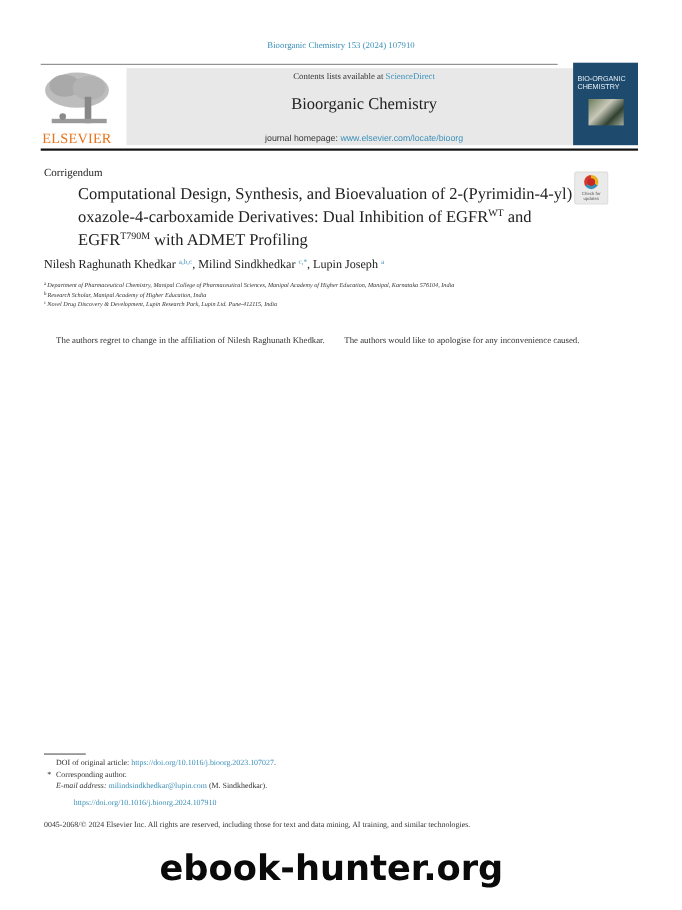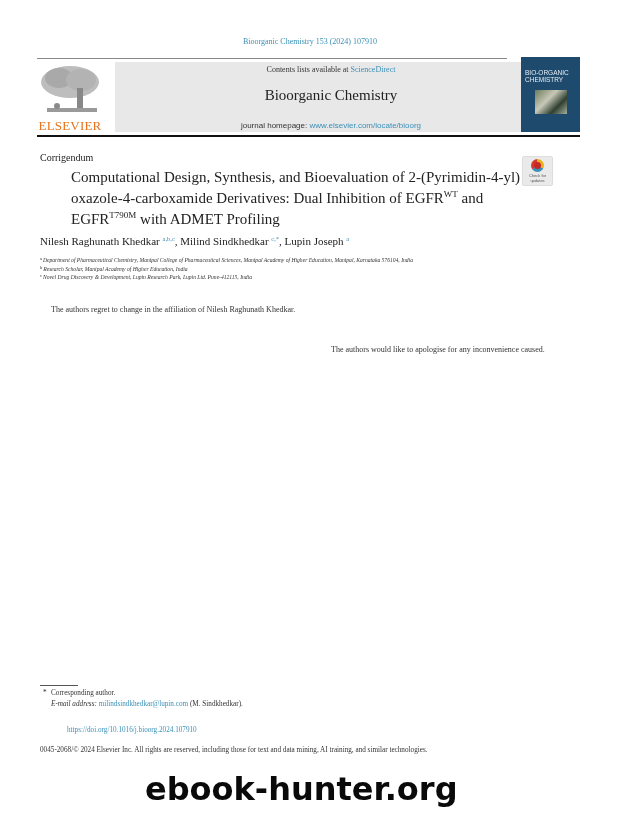--- a/index.html
+++ b/index.html
@@ -33,21 +33,21 @@
     .cm-text { position: absolute; top: 17px; width: 100%; text-align: center; font-family: "Liberation Sans", sans-serif;
                font-size: 4px; line-height: 4.5px; color: #555; }
     .article-title { position: absolute; left: 40px; top: 167px; width: 470px; font-size: 15px; line-height: 21px; color: #222; margin-left: 31px; }
     .article-title sup { font-size: 9px; vertical-align: 6px; line-height: 0; }
     .authors { position: absolute; left: 40px; top: 235px; font-size: 11px; color: #222; }
     .authors sup { font-size: 6.5px; color: #3a8fb7; vertical-align: 4px; line-height: 0; }
     .affils { position: absolute; left: 40px; top: 256px; font-size: 5.6px; line-height: 8.5px; font-style: italic; color: #333; }
     .affils sup { font-style: normal; font-size: 4.5px; vertical-align: 2px; line-height: 0; margin-right: 1px; }
     .body-col { position: absolute; top: 305px; font-size: 8px; line-height: 10.5px; color: #333; }
     .col-left { left: 40px; width: 260px; text-indent: 11px; }
-    .col-right { left: 320px; width: 262px; text-indent: 11px; margin-top: 40px; }
+    .col-right { left: 302px; width: 262px; text-indent: 11px; }
     .fn-rule { position: absolute; left: 40px; top: 685px; width: 38px; height: 1px; background: #555; }
     .footnotes { position: absolute; left: 40px; top: 688px; font-size: 7.2px; line-height: 10.5px; color: #333; }
     .fn-line { padding-left: 11px; position: relative; }
     .fn-star { position: absolute; left: 3px; top: 0; }
     .doi-main { position: absolute; left: 40px; top: 726px; font-size: 7.2px; padding-left: 27px; }
     .pub-info { position: absolute; left: 40px; top: 746px; font-size: 7.2px; line-height: 9.5px; color: #333; }
     .watermark { position: absolute; left: 145px; top: 770px; font-family: "DejaVu Sans", sans-serif;
                  font-weight: bold; font-size: 32px; color: #0a0a0a; letter-spacing: 0px; white-space: nowrap; }
   </style>
 </head>
@@ -115,20 +115,23 @@
   <div><sup>b</sup><span>Research Scholar, Manipal Academy of Higher Education, India</span></div>
   <div><sup>c</sup><span>Novel Drug Discovery &amp; Development, Lupin Research Park, Lupin Ltd. Pune-412115, India</span></div>
 </div>
 
 <div class="body-col col-left">The authors regret to change in the affiliation of Nilesh Raghunath Khedkar.</div>
 <div class="body-col col-right">The authors would like to apologise for any inconvenience caused.</div>
 
 <div class="fn-rule"></div>
 <div class="footnotes">
   <div class="fn-line">
+    <span>DOI of original article: </span><a class="link">https://doi.org/10.1016/j.bioorg.2023.107027</a><span>.</span>
+  </div>
+  <div class="fn-line">
     <span class="fn-star">*</span><span>Corresponding author.</span>
   </div>
   <div class="fn-line">
     <i>E-mail address: </i><a class="link">milindsindkhedkar@lupin.com</a><span> (M. Sindkhedkar).</span>
   </div>
 </div>
 
 <a class="doi-main link">https://doi.org/10.1016/j.bioorg.2024.107910</a>
 
 <div class="pub-info">

